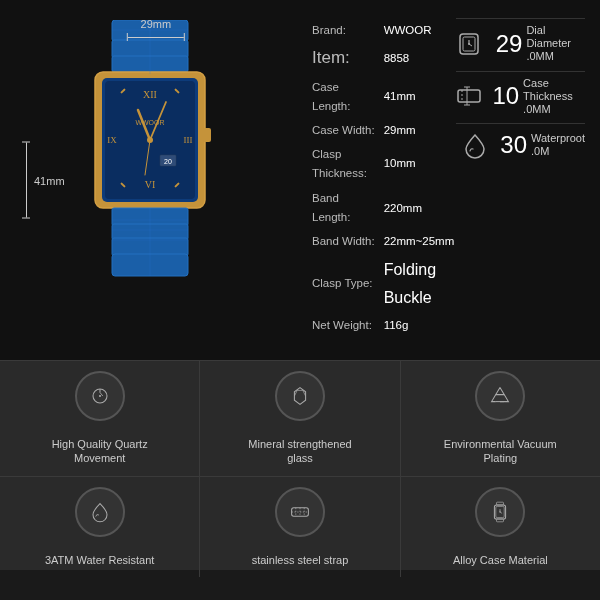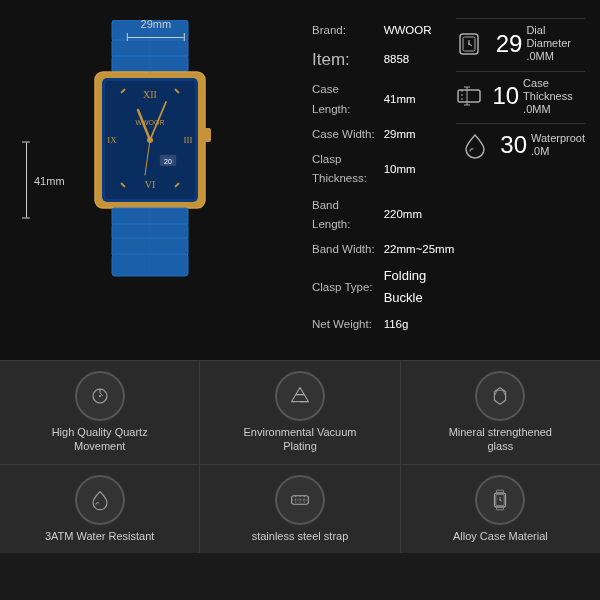--- a/index.html
+++ b/index.html
@@ -148,21 +148,21 @@
     }
 
     .feature-item {
       flex: 1;
       display: flex;
       flex-direction: column;
       align-items: center;
       justify-content: center;
       padding: 10px 8px;
       border-right: 1px solid #3a3a3a;
-      gap: 4px;
+      gap: 16px;
     }
     .feature-item:last-child {
       border-right: none;
     }
 
     .feature-icon-circle {
       width: 50px;
       height: 50px;
       border-radius: 50%;
       border: 2px solid #555;
@@ -291,21 +291,21 @@
             <tr>
               <td class="spec-label" style="font-size:11.5px;color:#bbb;padding-right:4px;line-height:1.7;">Band Length:</td>
               <td class="spec-value" style="font-size:11.5px;color:#fff;line-height:1.7;">220mm</td>
             </tr>
             <tr>
               <td class="spec-label" style="font-size:11.5px;color:#bbb;padding-right:4px;line-height:1.7;">Band Width:</td>
               <td class="spec-value" style="font-size:11.5px;color:#fff;line-height:1.7;">22mm~25mm</td>
             </tr>
             <tr>
               <td class="spec-label" style="font-size:11.5px;color:#bbb;padding-right:4px;line-height:1.7;">Clasp Type:</td>
-              <td class="spec-value" style="font-size:13px;color:#fff;line-height:1.7;">Folding Buckle</td>
+              <td class="spec-value" style="font-size:16px;color:#fff;line-height:1.7;">Folding Buckle</td>
             </tr>
             <tr>
               <td class="spec-label" style="font-size:11.5px;color:#bbb;padding-right:4px;line-height:1.7;">Net Weight:</td>
               <td class="spec-value" style="font-size:11.5px;color:#fff;line-height:1.7;">116g</td>
             </tr>
           </tbody>
       </table>
       <div class="metrics-section" id="metrics-container">
           <div class="metric-row">
     <div class="metric-icon">
@@ -365,38 +365,38 @@
     <circle cx="20" cy="20" r="1.5" fill="#aaa"></circle>
     <line x1="20" y1="10" x2="20" y2="15" stroke="#aaa" stroke-width="1.5"></line>
     <line x1="20" y1="15" x2="24" y2="20" stroke="#aaa" stroke-width="1.2"></line>
   </svg>
           </div>
       <span class="feature-label">High Quality Quartz<br>Movement</span>
     </div>
         <div class="feature-item">
       <div class="feature-icon-circle">
             <svg viewBox="0 0 40 40" fill="none" xmlns="http://www.w3.org/2000/svg" width="28" height="28">
+    <polygon points="20,8 28,14 28,26 20,32 12,26 12,14" stroke="#aaa" stroke-width="1.5" fill="none"></polygon>
+    <line x1="16" y1="12" x2="24" y2="12" stroke="#aaa" stroke-width="1"></line>
+    <line x1="16" y1="12" x2="12" y2="20" stroke="#aaa" stroke-width="1"></line>
+    <line x1="24" y1="12" x2="28" y2="20" stroke="#aaa" stroke-width="1"></line>
+  </svg>
+          </div>
+      <span class="feature-label">Mineral strengthened<br>glass</span>
+    </div>
+        <div class="feature-item">
+      <div class="feature-icon-circle">
+            <svg viewBox="0 0 40 40" fill="none" xmlns="http://www.w3.org/2000/svg" width="28" height="28">
     <path d="M20 8 L26 18 H14 Z" stroke="#aaa" stroke-width="1.5" fill="none" stroke-linejoin="round"></path>
     <path d="M26 18 L32 28 H20" stroke="#aaa" stroke-width="1.5" fill="none"></path>
     <path d="M14 28 H8 L14 18" stroke="#aaa" stroke-width="1.5" fill="none"></path>
     <line x1="14" y1="28" x2="26" y2="28" stroke="#aaa" stroke-width="1.5"></line>
   </svg>
           </div>
       <span class="feature-label">Environmental Vacuum<br>Plating</span>
-    </div>
-        <div class="feature-item">
-      <div class="feature-icon-circle">
-            <svg viewBox="0 0 40 40" fill="none" xmlns="http://www.w3.org/2000/svg" width="28" height="28">
-    <polygon points="20,8 28,14 28,26 20,32 12,26 12,14" stroke="#aaa" stroke-width="1.5" fill="none"></polygon>
-    <line x1="16" y1="12" x2="24" y2="12" stroke="#aaa" stroke-width="1"></line>
-    <line x1="16" y1="12" x2="12" y2="20" stroke="#aaa" stroke-width="1"></line>
-    <line x1="24" y1="12" x2="28" y2="20" stroke="#aaa" stroke-width="1"></line>
-  </svg>
-          </div>
-      <span class="feature-label">Mineral strengthened<br>glass</span>
     </div>
       </div>
     <div class="features-row" id="features-row-2">
         <div class="feature-item">
       <div class="feature-icon-circle">
             <svg viewBox="0 0 40 40" fill="none" xmlns="http://www.w3.org/2000/svg" width="28" height="28">
     <path d="M20 8 C20 8 10 18 10 24 a10 10 0 0 0 20 0 C30 18 20 8 20 8Z" stroke="#aaa" stroke-width="1.5" fill="none"></path>
     <path d="M14 26 Q15 22 18 24" stroke="#aaa" stroke-width="1.2" stroke-linecap="round" fill="none"></path>
   </svg>
           </div>

